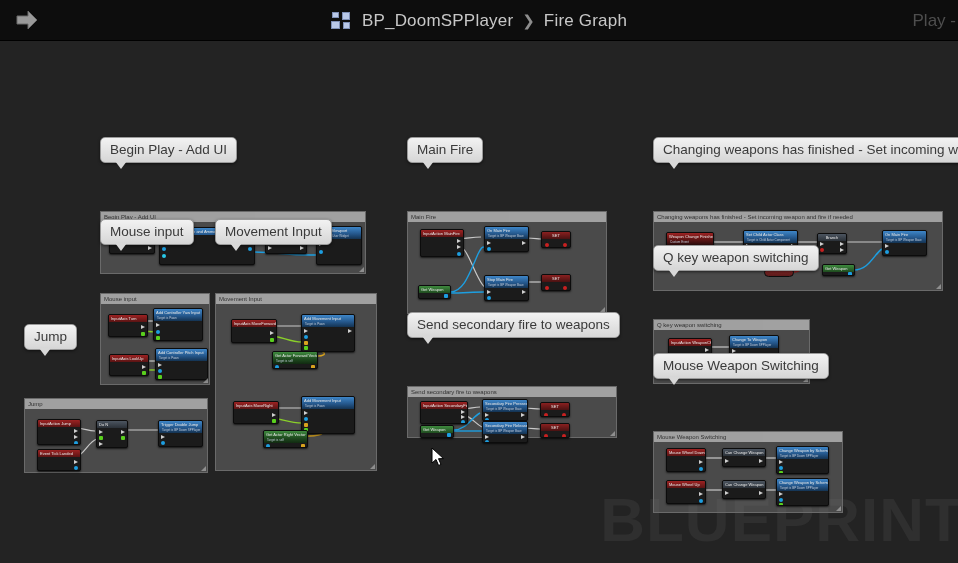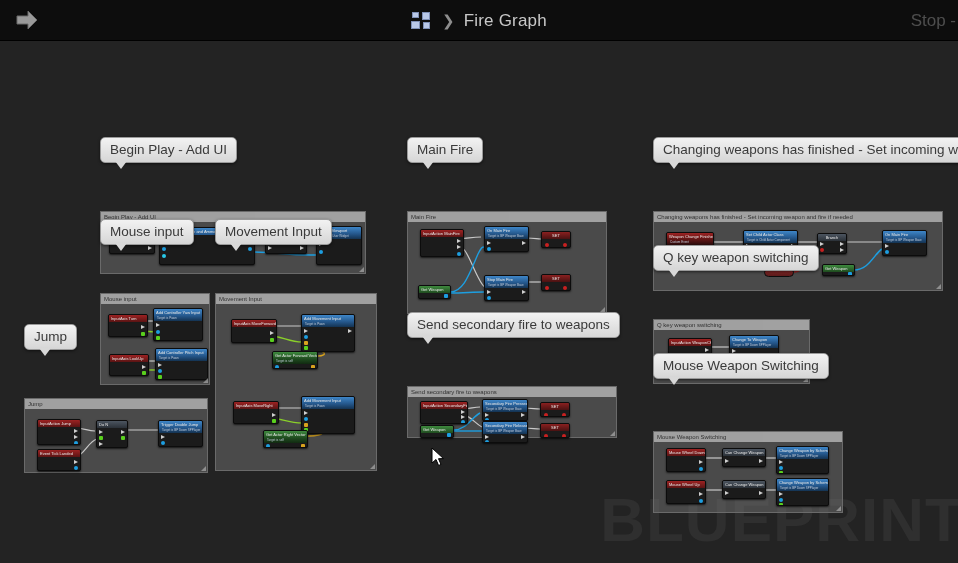--- a/index.html
+++ b/index.html
@@ -188,25 +188,26 @@
       </svg>
     </div>
 
     <div id="breadcrumb">
       <span id="bp-icon">
         <i class="a"></i>
           <i class="b"></i>
           <i class="c"></i>
           <i class="d"></i>
       </span>
+      <span class="crumb">BP_DoomSPPlayer</span>
       <span class="crumb-sep">❯</span>
       <span class="crumb">Fire Graph</span>
     </div>
 
-    <div id="zoom-label">Stop -</div>
+    <div id="zoom-label">Play -</div>
   </div>
 
   <div id="canvas">
 
     <div id="watermark">BLUEPRINT</div>
 
     <div class="comment" style="left:100px; top:170px; width:266px; height:63px;">
       <div class="comment-head">Begin Play - Add UI</div>
       <div class="comment-body">
         <svg class="wire" style="left:0;top:0;width:266px;height:53px;">

